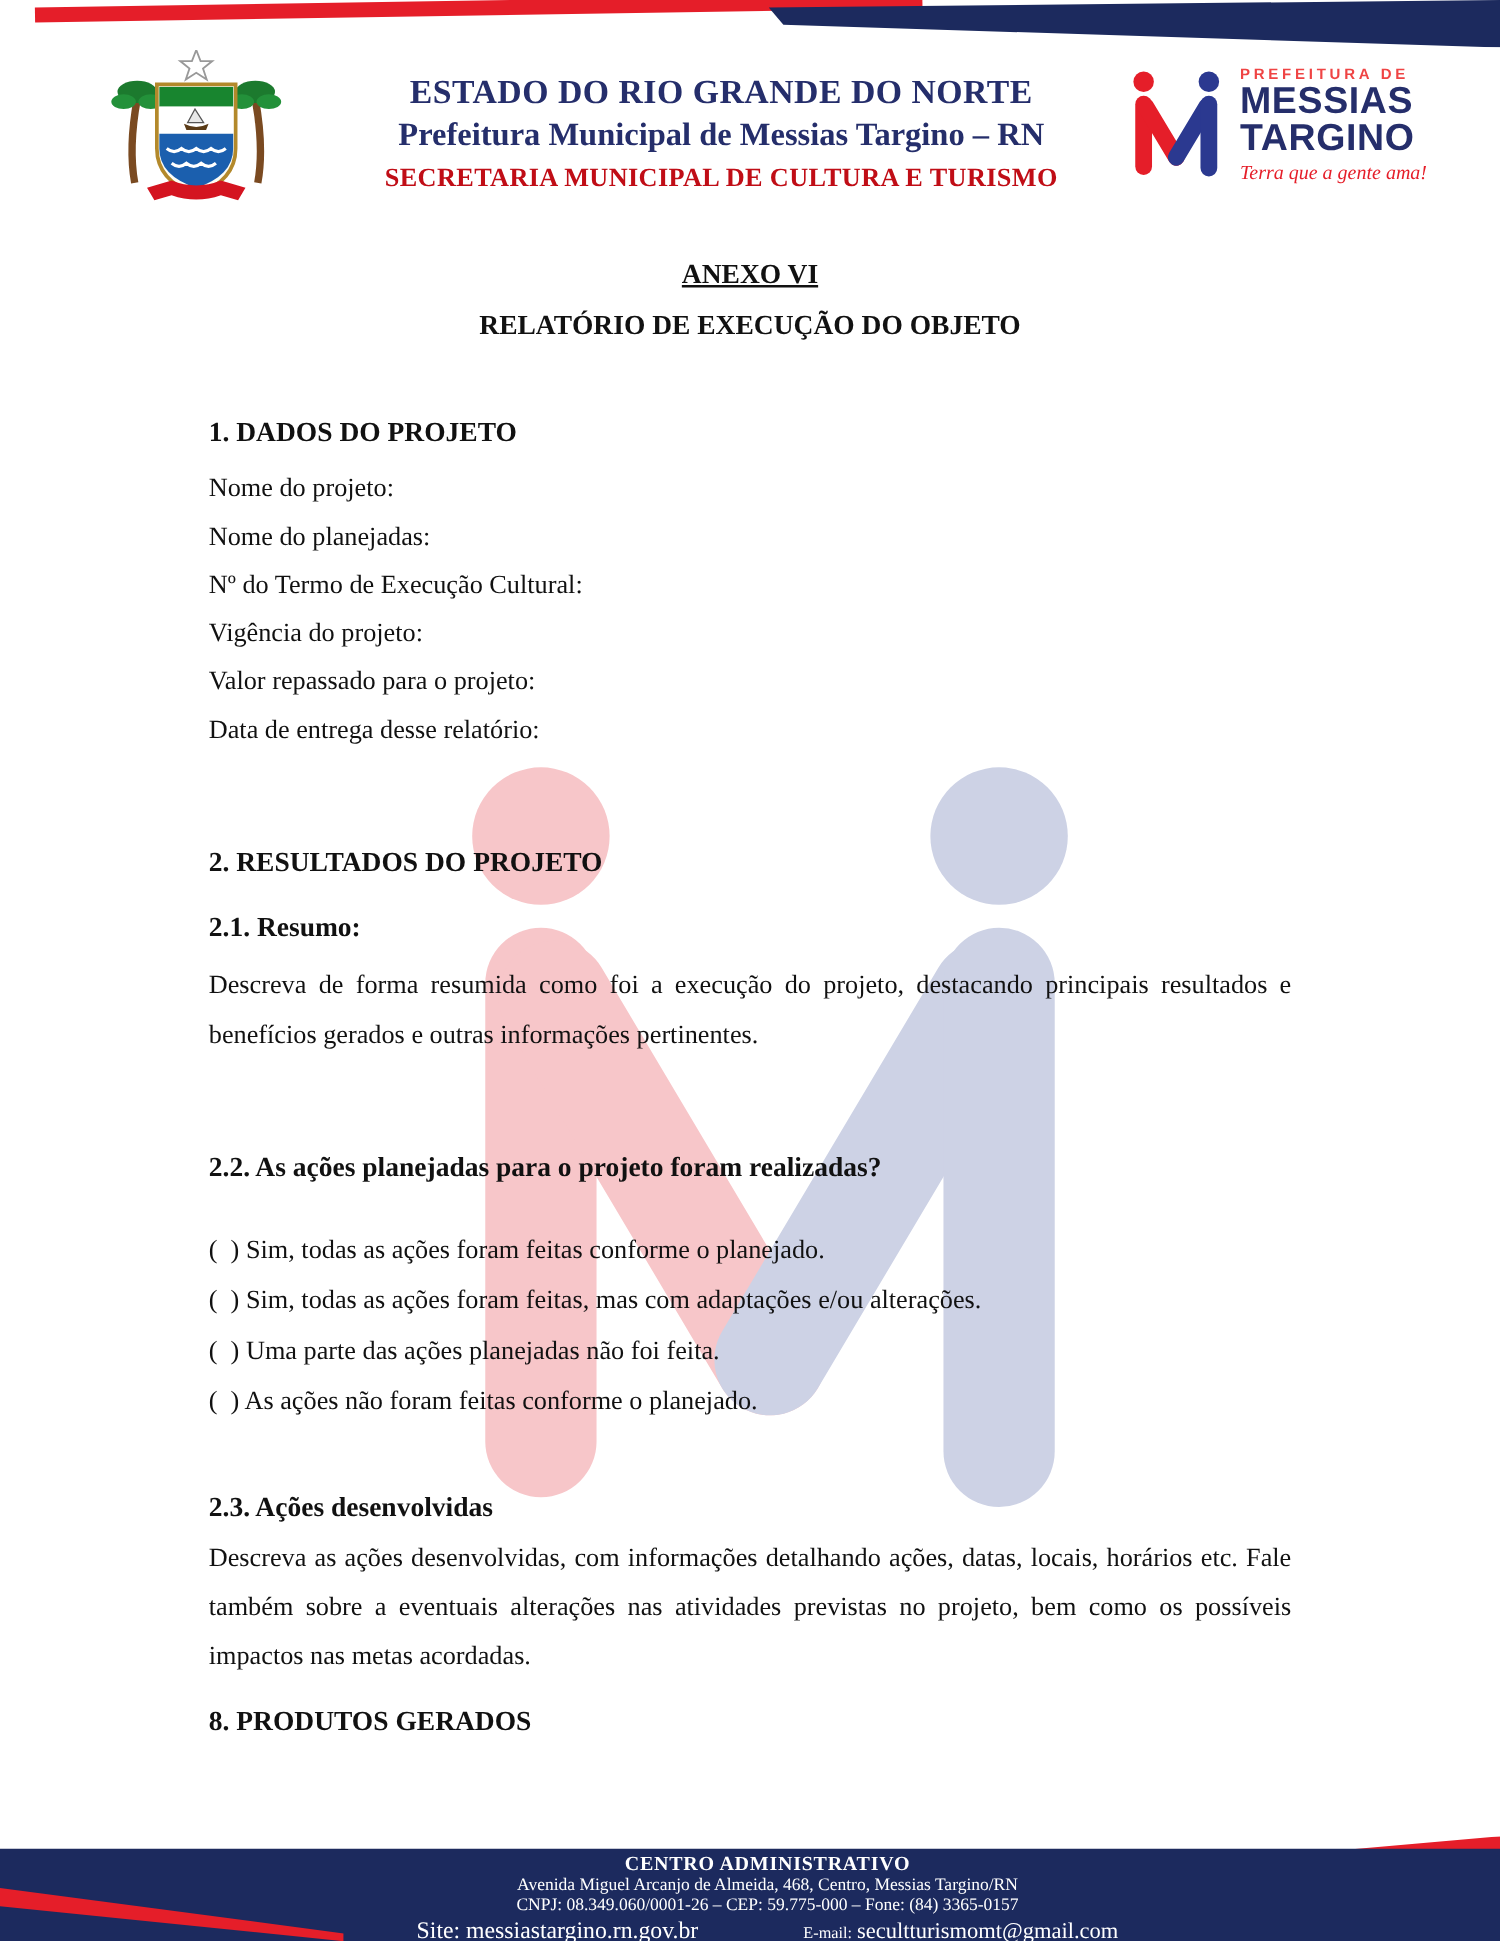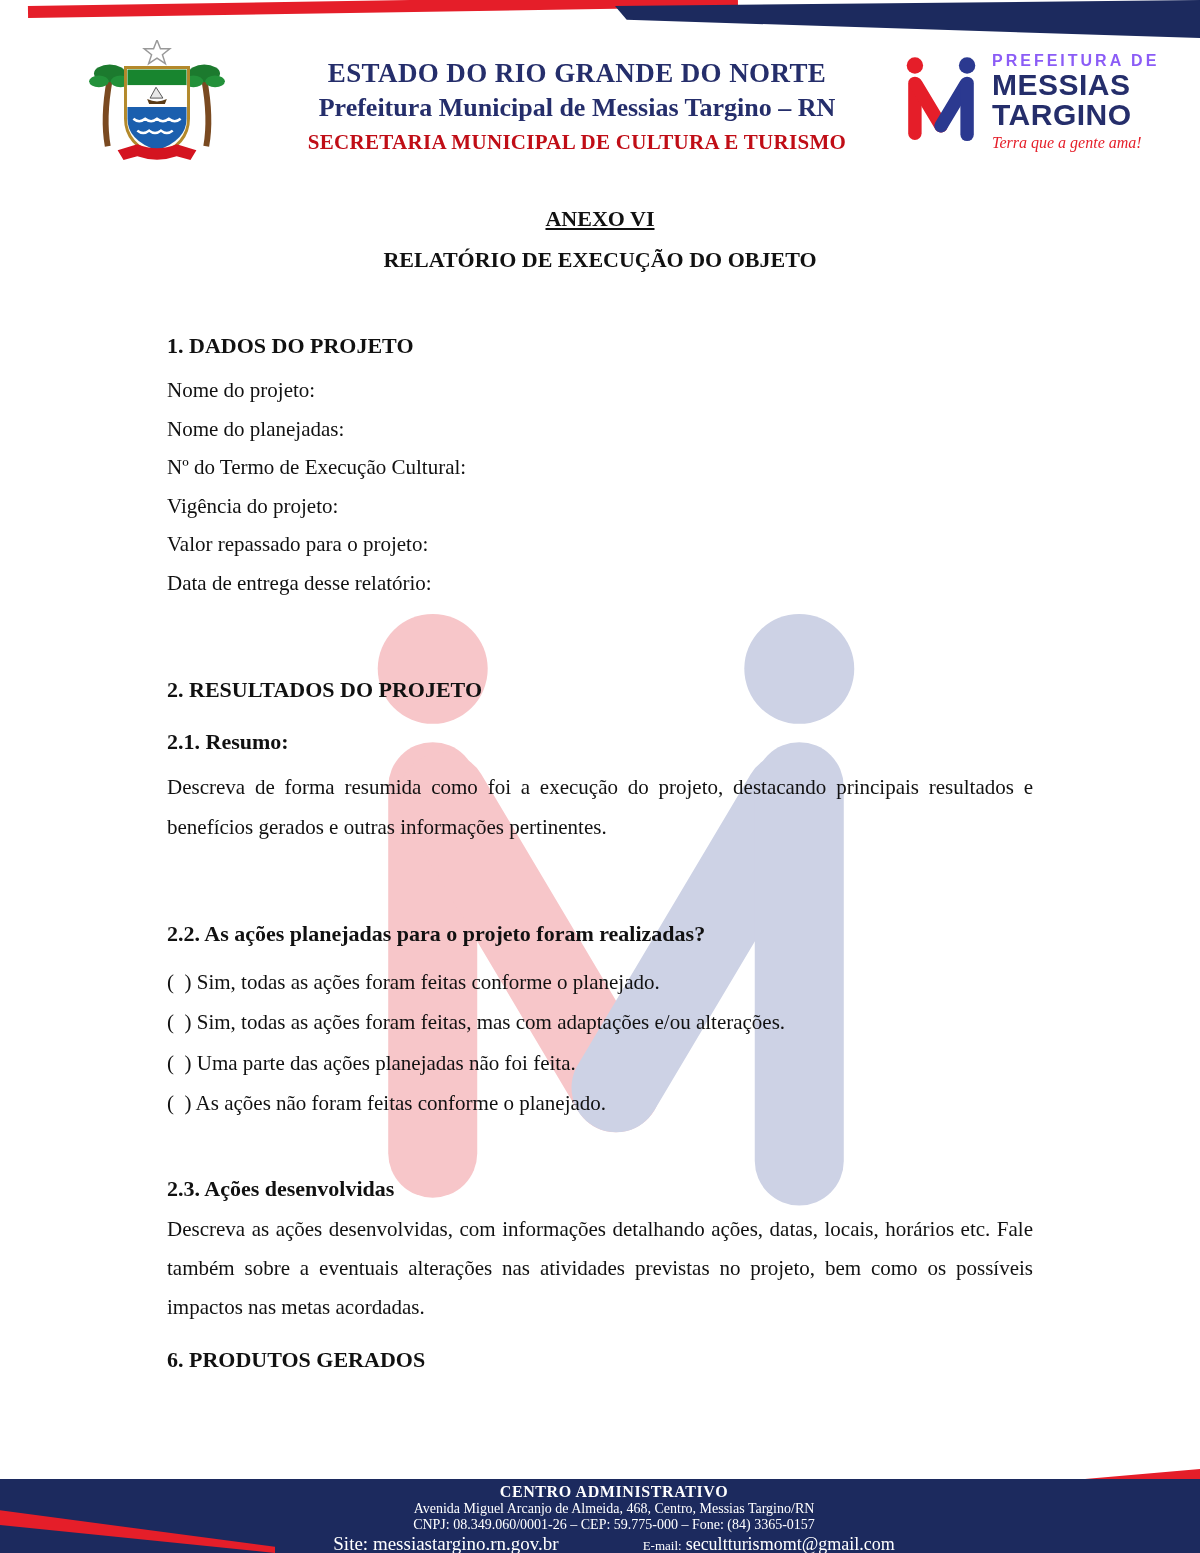--- a/index.html
+++ b/index.html
@@ -23,39 +23,39 @@
   .header { position:absolute; top:38px; left:0; right:0; height:145px; z-index:3; }
   .emblem { position:absolute; left:88px; top:2px; width:138px; height:128px; }
   .header-center { position:absolute; left:252px; top:20px; width:650px; text-align:center; }
   .hc-state { font-size:27px; font-weight:bold; color:#252e6b; letter-spacing:0.4px; }
   .hc-city  { font-size:26px; font-weight:bold; color:#252e6b; margin-top:4px; }
   .hc-dept  { font-size:21px; font-weight:bold; color:#c00d16; margin-top:7px; letter-spacing:0.3px; }
 
   .citylogo { position:absolute; right:38px; top:8px; width:262px; height:120px; }
   .citylogo .mark { position:absolute; left:0; top:8px; width:82px; height:90px; }
   .citylogo .lt { position:absolute; left:92px; top:6px; width:170px; font-family:"Liberation Sans", sans-serif; }
-  .lt-pref { font-size:16px; letter-spacing:3px; color:#8b5cf6; font-weight:bold; }
+  .lt-pref { font-size:12px; letter-spacing:3px; color:#ef4444; font-weight:bold; }
   .lt-name { font-size:30px; line-height:30px; font-weight:800; color:#252e6b; letter-spacing:0.5px; }
   .lt-slogan { font-size:16px; color:#e51e29; font-style:italic; font-family:"Liberation Serif", serif; margin-top:4px; }
 
   
   .watermark { position:absolute; left:328px; top:590px; width:576px; height:629px; z-index:1; }
 
   
   .main { position:absolute; left:167px; top:206px; width:866px; z-index:2; font-size:21px; }
   .doc-title1 { text-align:center; font-weight:bold; font-size:22px; text-decoration:underline; }
   .doc-title2 { text-align:center; font-weight:bold; font-size:22px; margin-top:15px; }
   .heading { font-weight:bold; font-size:22px; }
   .m60 { margin-top:60px; } .m74 { margin-top:74px; } .m26 { margin-top:26px; }
   .m52 { margin-top:52px; } .m20 { margin-top:20px; }
   .fields { margin-top:12px; }
   .field-line { line-height:38.6px; }
   .para { text-align:justify; line-height:40px; margin-top:12px; }
   .para3 { text-align:justify; line-height:39px; margin-top:8px; }
-  .options { margin-top:15px; }
+  .options { margin-top:32px; }
   .option { line-height:40.5px; white-space:pre-wrap; }
 
   
   .footer { position:absolute; left:0; right:0; bottom:0; height:74px; z-index:3;padding-left:28px; }
   .footer-red-right {
     position:absolute; right:0; bottom:56px; width:320px; height:28px;
     background:#e51e29; clip-path:polygon(0 100%, 100% 0, 100% 60%, 7% 100%); z-index:1;
   }
   .footer-bar { position:absolute; left:0; bottom:0; width:100%; height:74px; background:#1c2a5e; z-index:2; }
   .footer-red-left {
@@ -157,21 +157,21 @@
     <div class="options">
       <p class="option" style="margin:0">(  ) Sim, todas as ações foram feitas conforme o planejado.</p>
       <p class="option" style="margin:0">(  ) Sim, todas as ações foram feitas, mas com adaptações e/ou alterações.</p>
       <p class="option" style="margin:0">(  ) Uma parte das ações planejadas não foi feita.</p>
       <p class="option" style="margin:0">(  ) As ações não foram feitas conforme o planejado.</p>
     </div>
 
     <div class="heading m52">2.3. Ações desenvolvidas</div>
     <p class="para3" style="margin-bottom:0">Descreva as ações desenvolvidas, com informações detalhando ações, datas, locais, horários etc. Fale também sobre a eventuais alterações nas atividades previstas no projeto, bem como os possíveis impactos nas metas acordadas.</p>
 
-    <div class="heading m20">6. PRODUTOS GERADOS</div>
+    <div class="heading m20">8. PRODUTOS GERADOS</div>
   </div>
 
   <div class="footer">
     <div class="footer-red-right"></div>
     <div class="footer-bar"></div>
     <div class="footer-red-left"></div>
     <div class="footer-text">
       <div class="f-title">CENTRO ADMINISTRATIVO</div>
       <div class="f-addr">Avenida Miguel Arcanjo de Almeida, 468, Centro, Messias Targino/RN</div>
       <div class="f-cnpj">CNPJ: 08.349.060/0001-26 – CEP: 59.775-000 – Fone: (84) 3365-0157</div>

